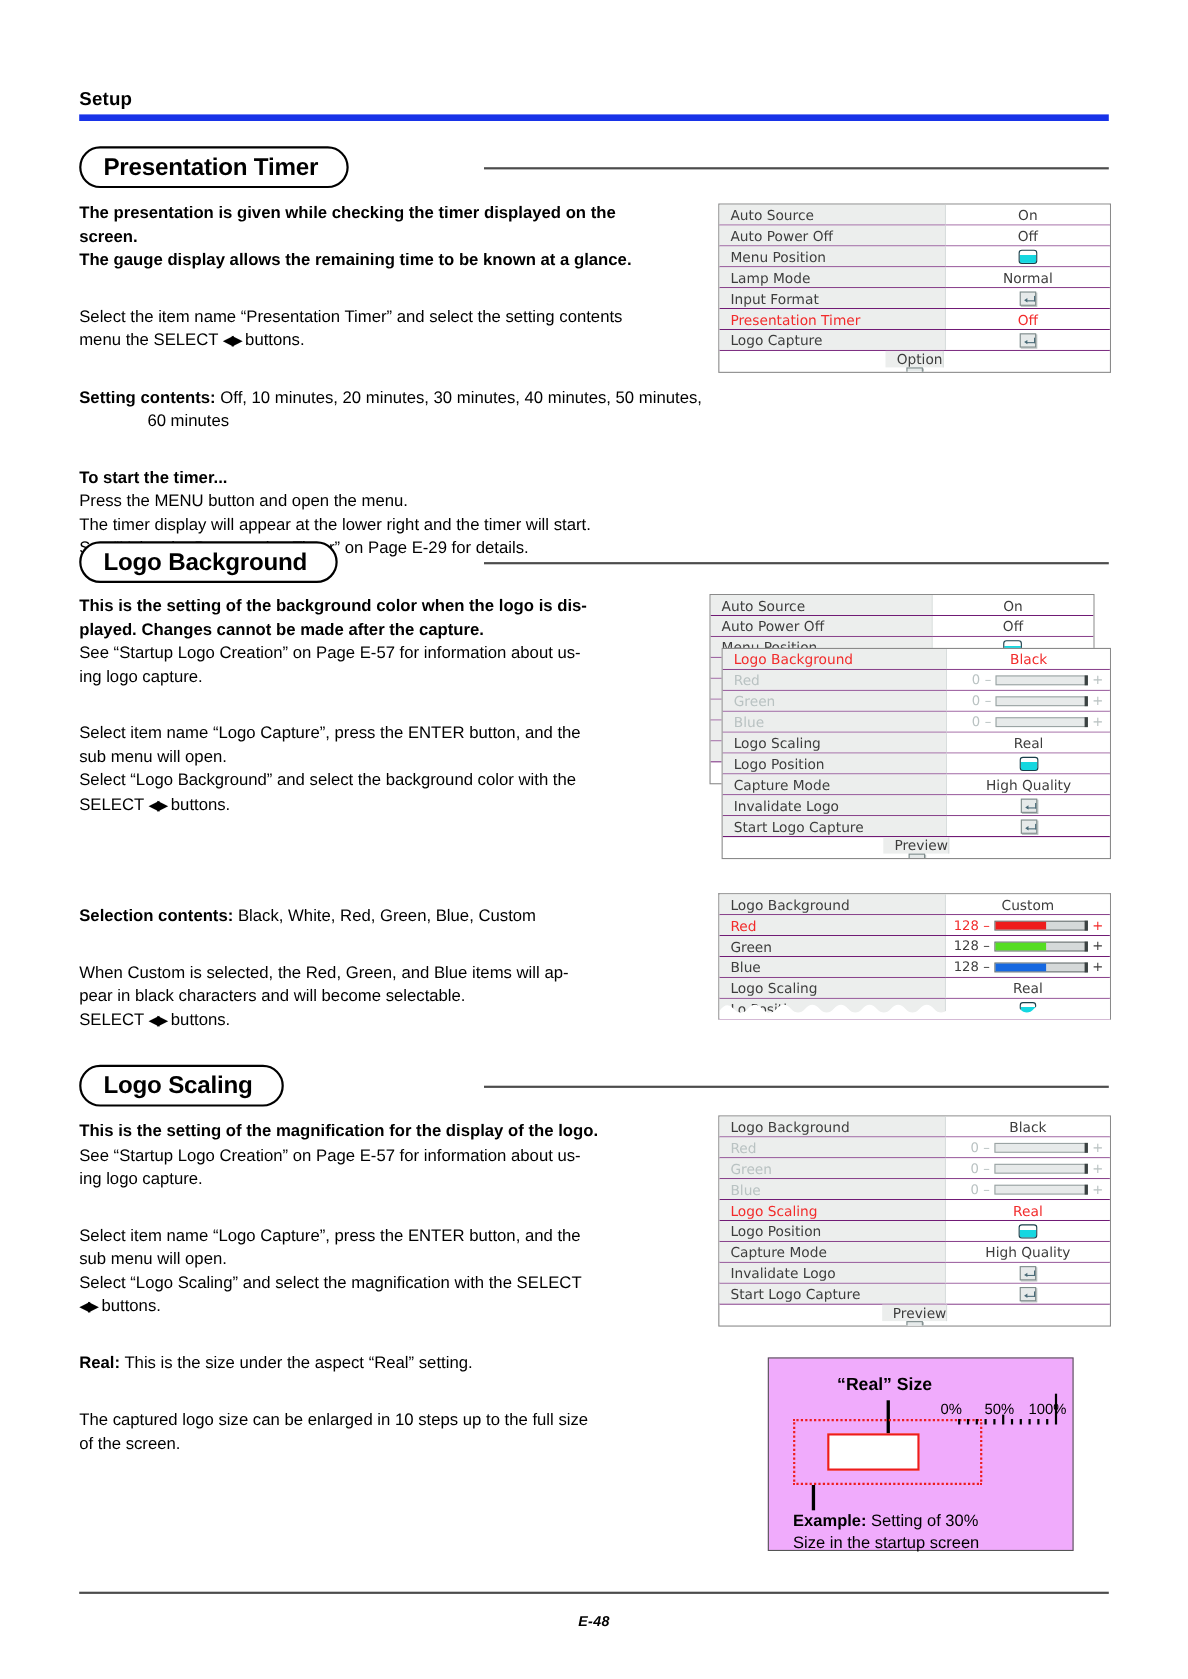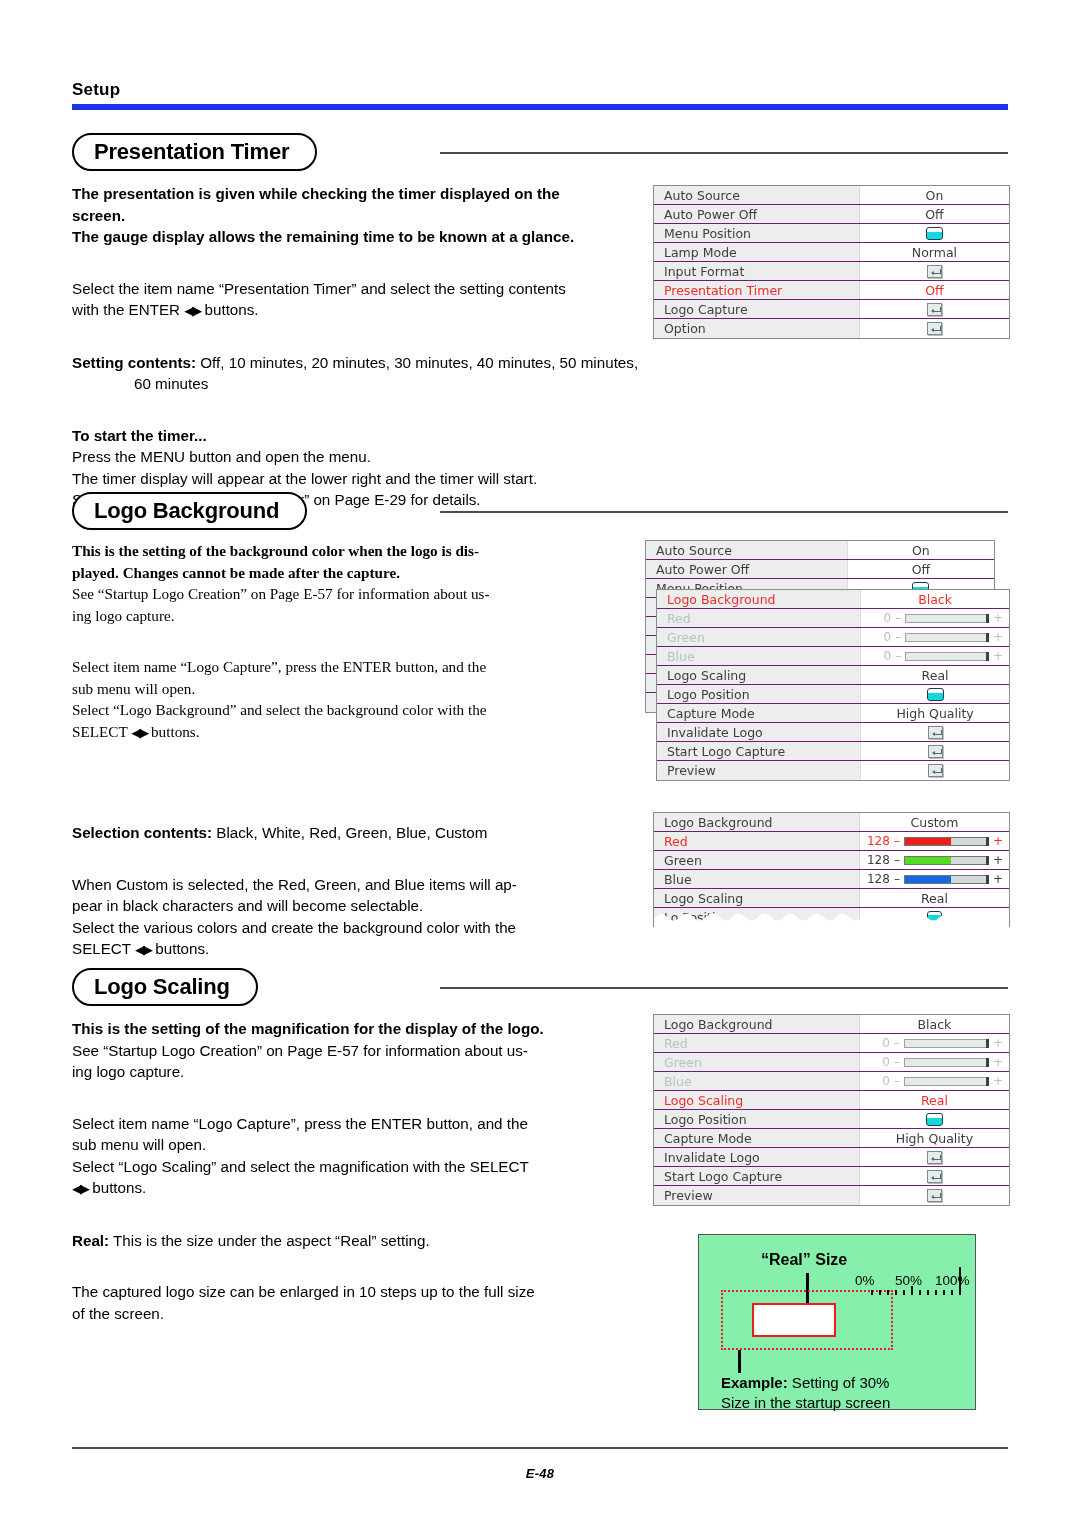--- a/index.html
+++ b/index.html
@@ -72,21 +72,21 @@
     color: #3d3d3d;
     overflow: hidden;
   }
   .osd-row {
     display: flex;
     height: 19px;
     align-items: center;
     border-bottom: 1px solid #701a75;
     position: relative;
   }
-  .osd-row:last-child { border-bottom: none; }
+  .osd-row:last-child { border-bottom: none; flex-direction: column; }
   .osd-label {
     flex: 0 0 58%;
     background: #eceeed;
     height: 100%;
     display: flex; align-items: center;
     padding-left: 10px;
     white-space: nowrap;
     border-right: 1px solid #d8dddd;
   }
   .osd-val {
@@ -156,21 +156,21 @@
   .sl-knob {
     position: absolute; right: -1px; top: -1px; bottom: -1px;
     width: 3px; background: #3b4242;
   }
   .osd-row.dim .sl-track { background: #e7eaea; border-color: #9aa3a3; }
 
   
   .diagram {
     position: absolute;
     border: 1.5px solid #555;
-    background: #86efac;
+    background: #f0abfc;
   }
   .dg-title {
     position: absolute;
     font-size: 16px; font-weight: bold;
     white-space: nowrap;
   }
   .dg-leader { position: absolute; background: #000; width: 2.6px; }
   .dg-solid {
     position: absolute;
     border: 2.5px solid #ee1c1c;
@@ -211,21 +211,21 @@
     <span class="pill-rule" style="left:368px; width:568px;"></span>
   </div>
 
   <div class="col" style="top:183px;">
     <p class="p b"><span>The presentation is given while checking the timer displayed on the</span></p>
     <p class="p b nj"><span>screen.</span></p>
     <p class="p b nj"><span>The gauge display allows the remaining time to be known at a glance.</span></p>
     <div class="gap"></div>
     <div class="gap"></div>
     <p class="p"><span>Select the item name “Presentation Timer” and select the setting contents</span></p>
-    <p class="p nj"><span>with the ENTER</span>
+    <p class="p nj"><span>menu the SELECT</span>
       <span class="arrows">◀▶</span>
       <span>buttons.</span></p>
     <div class="gap"></div>
     <div class="gap"></div>
     <p class="p nj"><span class="b">Setting contents:</span>
       <span>Off, 10 minutes, 20 minutes, 30 minutes, 40 minutes, 50 minutes,</span></p>
     <p class="p nj indent-60"><span>60 minutes</span></p>
     <div class="gap"></div>
     <div class="gap"></div>
     <p class="p b nj"><span>To start the timer...</span></p>
@@ -275,21 +275,21 @@
           <span class="ico-enter"></span>
         </div>
       </div>
     </div>
 
   <div class="section-head" style="top:492px;">
     <span class="pill">Logo Background</span>
     <span class="pill-rule" style="left:368px; width:568px;"></span>
   </div>
 
-  <div class="col" style="top:540px;font-family:Liberation Serif, serif;">
+  <div class="col" style="top:540px;">
     <p class="p b"><span>This is the setting of the background color when the logo is dis-</span></p>
     <p class="p b nj"><span>played. Changes cannot be made after the capture.</span></p>
     <p class="p"><span>See “Startup Logo Creation” on Page E-57 for information about us-</span></p>
     <p class="p nj"><span>ing logo capture.</span></p>
     <div class="gap"></div>
     <div class="gap"></div>
     <p class="p"><span>Select item name “Logo Capture”, press the ENTER button, and the</span></p>
     <p class="p nj"><span>sub menu will open.</span></p>
     <p class="p"><span>Select “Logo Background” and select the background color with the</span></p>
     <p class="p nj"><span>SELECT</span>
@@ -297,21 +297,20 @@
       <span>buttons.</span></p>
   </div>
 
   <div class="col" style="top:822px;">
     <p class="p nj"><span class="b">Selection contents:</span>
       <span>Black, White, Red, Green, Blue, Custom</span></p>
     <div class="gap"></div>
     <div class="gap"></div>
     <p class="p"><span>When Custom is selected, the Red, Green, and Blue items will ap-</span></p>
     <p class="p nj"><span>pear in black characters and will become selectable.</span></p>
-    <p class="p"><span>Select the various colors and create the background color with the</span></p>
     <p class="p nj"><span>SELECT</span>
       <span class="arrows">◀▶</span>
       <span>buttons.</span></p>
   </div>
 
   <div class="osd" id="osd2p" style="left:645px; top:540px; width:350px;">
       <div class="osd-row">
         <div class="osd-label">Auto Source</div>
         <div class="osd-val">On</div>
       </div>

